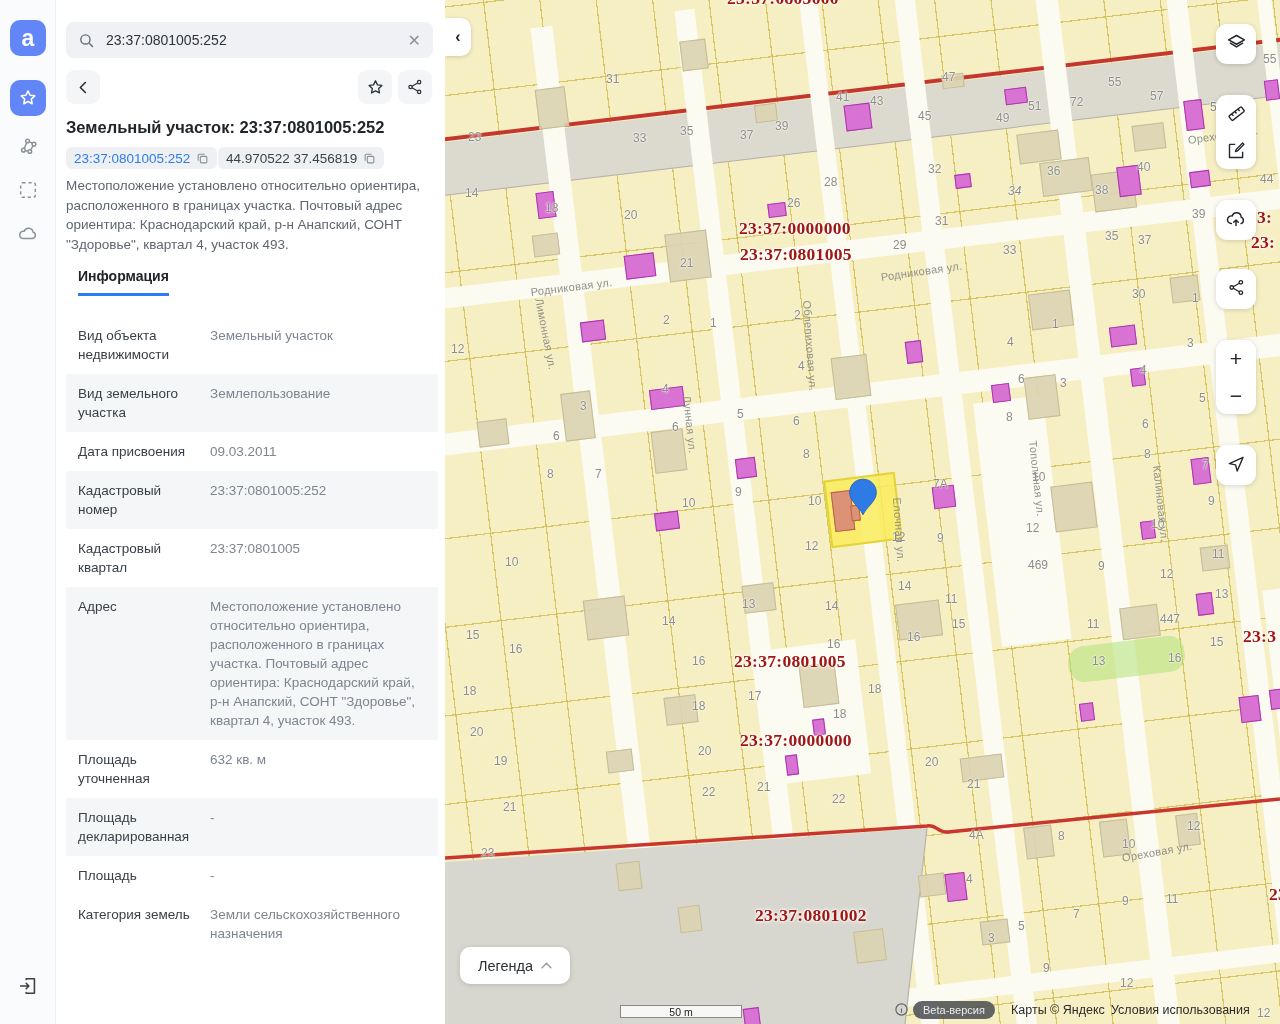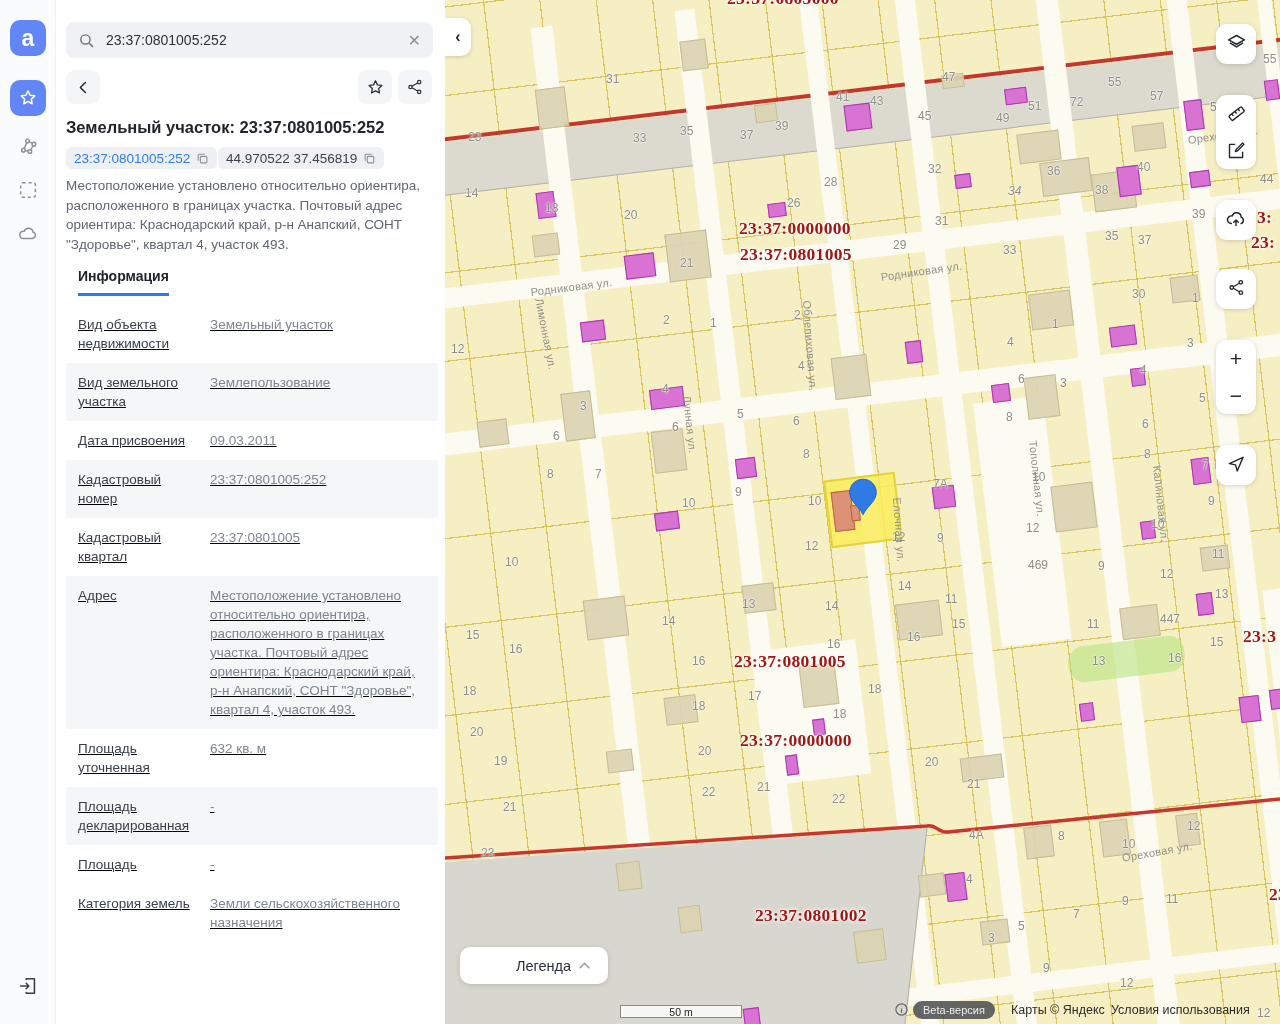--- a/index.html
+++ b/index.html
@@ -17,21 +17,21 @@
   #searchbar{position:absolute;left:11px;top:22px;width:367px;height:36px;background:#f0f1f4;border-radius:8px;display:flex;align-items:center;padding:0 12px;box-sizing:border-box;}
   #searchbar input{flex:1;border:none;background:transparent;outline:none;font-size:14px;color:#2e333a;font-family:"Liberation Sans",sans-serif;margin-left:9px;}
   .xbtn{color:#8b919b;font-size:16px;cursor:pointer;}
   .sq-btn{position:absolute;width:34px;height:34px;background:#f4f5f7;border-radius:9px;display:flex;align-items:center;justify-content:center;color:#2e333a;}
   #title{position:absolute;left:11px;top:118px;width:370px;font-size:16.5px;font-weight:700;color:#20242b;}
   .chip{position:absolute;top:147px;height:22px;background:#eef0f3;border-radius:6px;display:flex;align-items:center;gap:6px;padding:0 8px;font-size:13.5px;}
   #chip-cad{left:11px;color:#2f7ced;}
   #chip-coord{left:163px;color:#3c434c;}
   #descr{position:absolute;left:11px;top:176px;width:372px;font-size:13.5px;line-height:19.5px;color:#5f6670;}
   #tab{position:absolute;left:23px;top:268px;font-size:14px;font-weight:700;color:#20242b;padding-bottom:9px;border-bottom:3px solid #2b7cf6;}
-  #rows{position:absolute;left:11px;top:305px;width:372px;text-decoration:underline;}
+  #rows{position:absolute;left:11px;top:316px;width:372px;}
   .row{display:flex;gap:12px;padding:10px 12px;border-radius:2px;}
   .row.alt{background:#f5f6f8;}
   .row .lab{width:120px;flex:none;color:#39404a;font-size:13.5px;line-height:19px;}
   .row .val{color:#7d8590;font-size:13.5px;line-height:19px;}
 
   
   #map{position:absolute;left:445px;top:0;width:835px;height:1024px;overflow:hidden;background:#fbfaf2;cursor:grab;}
   #plots{position:absolute;left:-120px;top:-130px;width:1120px;height:1330px;
     transform:rotate(-6.8deg);
     background-color:#f7efc4;
@@ -54,21 +54,21 @@
   #salmon{position:absolute;left:388px;top:491px;width:20px;height:40px;background:#db9277;border:1.5px solid #bf6040;transform:rotate(-7deg);box-sizing:border-box;}
   #salmon2{position:absolute;left:406px;top:505px;width:9px;height:16px;background:#db9277;border:1.5px solid #bf6040;transform:rotate(-7deg);box-sizing:border-box;}
   #greenzone{position:absolute;left:623px;top:641px;width:117px;height:36px;background:rgba(176,226,118,.55);border-radius:16px;transform:rotate(-7deg);}
   #pin{position:absolute;left:402px;top:477px;}
 
   
   #collapse{position:absolute;left:0;top:18px;width:26px;height:38px;background:#fff;border-radius:0 10px 10px 0;box-shadow:0 1px 4px rgba(0,0,0,.18);display:flex;align-items:center;justify-content:center;font-size:16px;font-weight:700;color:#22262c;z-index:20;}
   .ctrl{position:absolute;left:771px;width:40px;background:#fff;border-radius:11px;box-shadow:0 1px 5px rgba(0,0,0,.16);display:flex;flex-direction:column;align-items:center;z-index:20;}
   .ctrl .ic{width:40px;height:37px;display:flex;align-items:center;justify-content:center;color:#23272d;}
   .zch{font-size:21px;color:#23272d;line-height:1;}
-  #legend{position:absolute;left:15px;top:947px;width:110px;height:37px;background:#fff;border-radius:10px;box-shadow:0 1px 5px rgba(0,0,0,.15);display:flex;align-items:center;justify-content:center;gap:8px;font-size:14.5px;color:#2b2f36;z-index:20;padding-left:38px;}
+  #legend{position:absolute;left:15px;top:947px;width:110px;height:37px;background:#fff;border-radius:10px;box-shadow:0 1px 5px rgba(0,0,0,.15);display:flex;align-items:center;justify-content:center;gap:8px;font-size:14.5px;color:#2b2f36;z-index:20;}
   #scalebar{position:absolute;left:175px;top:1005px;width:122px;height:13px;background:rgba(255,255,255,.8);border:1px solid #8a8a84;box-sizing:border-box;font-size:10.5px;color:#222;display:flex;align-items:center;justify-content:center;z-index:20;}
   #attr{position:absolute;left:0;top:0;width:835px;height:1024px;pointer-events:none;z-index:20;}
   #beta{position:absolute;left:468px;top:1001px;height:18px;border-radius:9px;background:rgba(73,76,82,.85);color:#ececec;font-size:11px;display:flex;align-items:center;padding:0 10px;}
   #ymaps{position:absolute;left:566px;top:1003px;font-size:12.5px;color:#2b2b2b;}
   #terms{position:absolute;left:666px;top:1003px;font-size:12.5px;color:#2b2b2b;}
   #infoi{position:absolute;left:449px;top:1002px;color:#5f6368;}
   svg{display:block;}
 </style>
 </head>
 <body>

